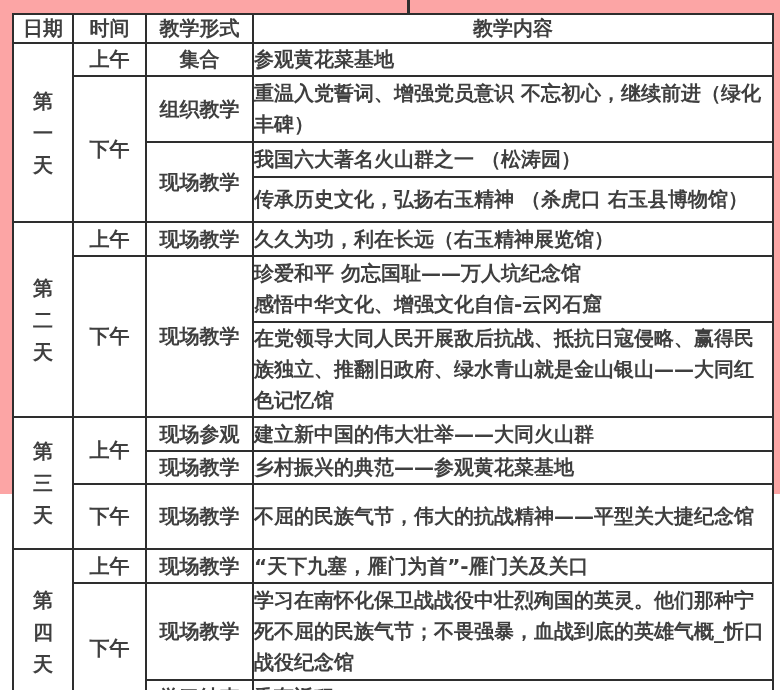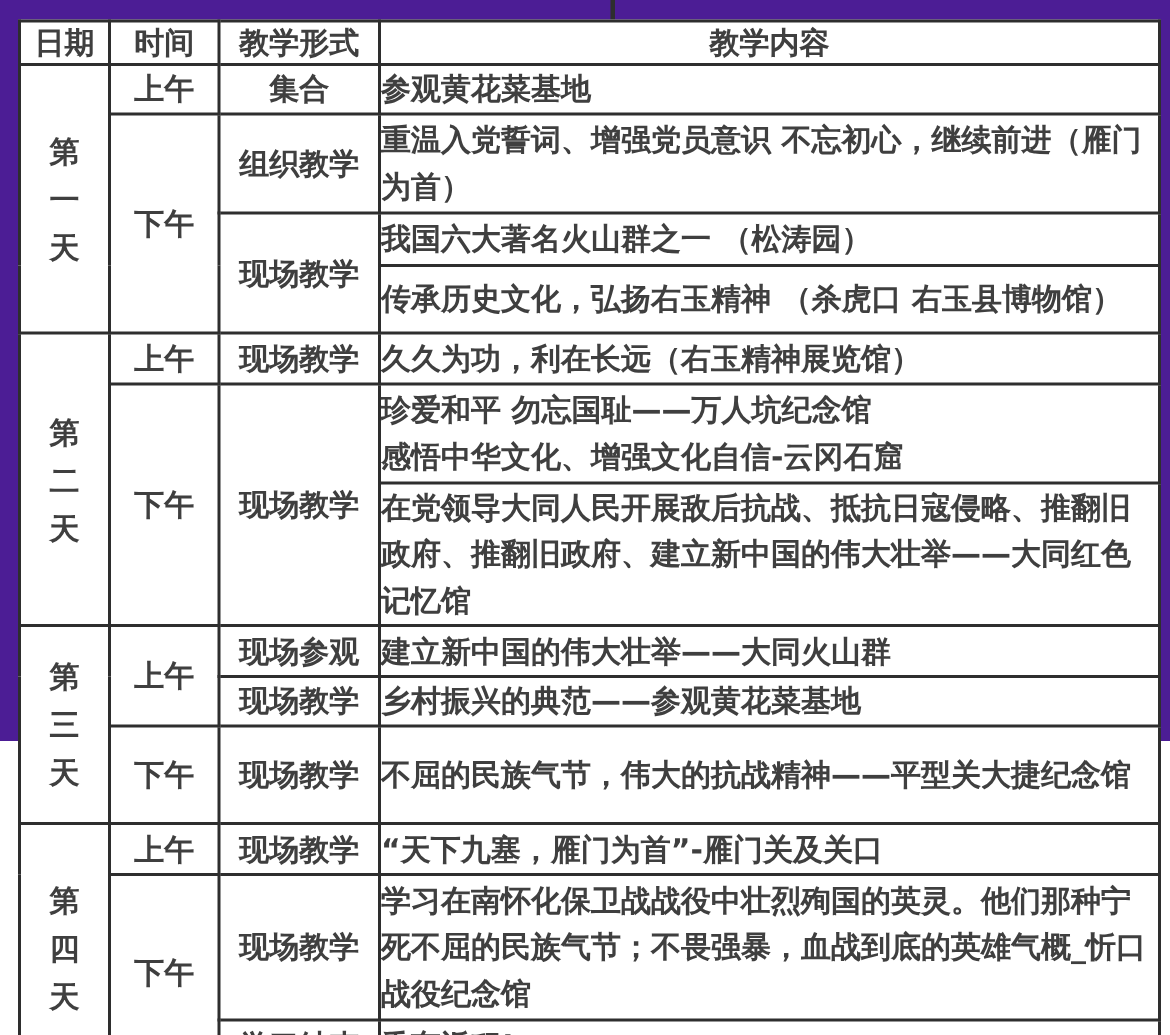--- a/index.html
+++ b/index.html
@@ -1,19 +1,19 @@
 <!DOCTYPE html>
 <html><head>
 <meta charset="utf-8">
 <style>
   html,body{
     margin:0;padding:0;width:780px;height:690px;background:#ffffff;
     font-family:"DejaVu Sans",sans-serif;overflow:hidden;
   }
-  .page{position:relative;width:780px;height:494px;background:#4c1d95;}
+  .page{position:relative;width:780px;height:494px;background:#fca5a5;}
   .top-tick{position:absolute;left:407px;top:0;width:3px;height:14px;background:#2e2e2e;}
   table.schedule{
     position:absolute;left:12px;top:13px;
     width:760px;height:671px;
     border-collapse:collapse;table-layout:fixed;
     background:#ffffff;
   }
   table.schedule th,table.schedule td{
     border:2px solid #2e2e2e;
     color:#3f3f3f;
@@ -56,21 +56,21 @@
       <td class="c-day" rowspan="4">
         <div class="day-label">第一天</div>
       </td>
       <td class="c-time" style="height:31px">上午</td>
       <td class="c-form">集合</td>
       <td class="c-content">参观黄花菜基地</td>
     </tr>
     <tr>
       <td class="c-time" rowspan="3">下午</td>
       <td class="c-form" style="height:64px">组织教学</td>
-      <td class="c-content">重温入党誓词、增强党员意识 不忘初心，继续前进（雁门为首）</td>
+      <td class="c-content">重温入党誓词、增强党员意识 不忘初心，继续前进（绿化丰碑）</td>
     </tr>
     <tr>
       <td class="c-form" rowspan="2">现场教学</td>
       <td class="c-content" style="height:33px">我国六大著名火山群之一 （松涛园）</td>
     </tr>
     <tr>
       <td class="c-content" style="height:43px">传承历史文化，弘扬右玉精神 （杀虎口 右玉县博物馆）</td>
     </tr>
 
     <tr>
@@ -83,21 +83,21 @@
     </tr>
     <tr>
       <td class="c-time" rowspan="2">下午</td>
       <td class="c-form" rowspan="2">现场教学</td>
       <td class="c-content" style="height:64px">
         <div>珍爱和平 勿忘国耻——万人坑纪念馆</div>
         <div>感悟中华文化、增强文化自信-云冈石窟</div>
       </td>
     </tr>
     <tr>
-      <td class="c-content" style="height:93px">在党领导大同人民开展敌后抗战、抵抗日寇侵略、推翻旧政府、推翻旧政府、建立新中国的伟大壮举——大同红色记忆馆</td>
+      <td class="c-content" style="height:93px">在党领导大同人民开展敌后抗战、抵抗日寇侵略、赢得民族独立、推翻旧政府、绿水青山就是金山银山——大同红色记忆馆</td>
     </tr>
 
     <tr>
       <td class="c-day" rowspan="3">
         <div class="day-label">第三天</div>
       </td>
       <td class="c-time" rowspan="2">上午</td>
       <td class="c-form" style="height:32px">现场参观</td>
       <td class="c-content">建立新中国的伟大壮举——大同火山群</td>
     </tr>

